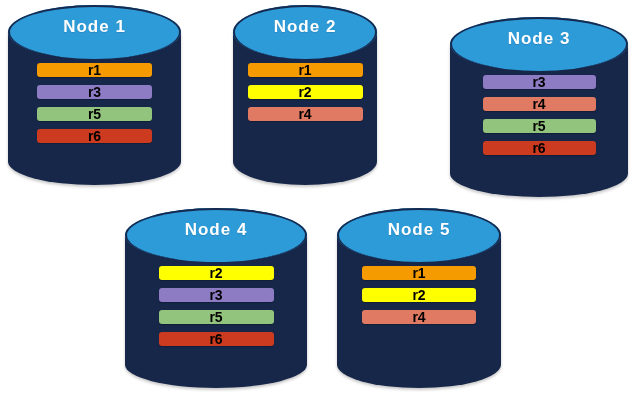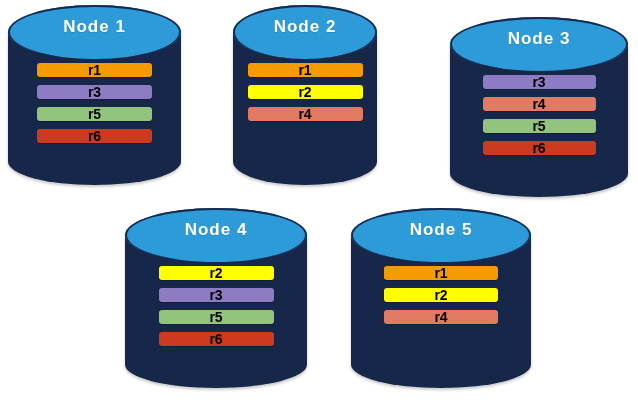--- a/index.html
+++ b/index.html
@@ -136,21 +136,21 @@
     <div class="cyl-top-shade"></div>
     <div class="node-label">Node  4</div>
     <div class="shards">
       <div class="shard" style="width: 115px; background: rgb(255, 255, 0);">r2</div>
       <div class="shard" style="width: 115px; background: rgb(141, 124, 195);">r3</div>
       <div class="shard" style="width: 115px; background: rgb(147, 196, 125);">r5</div>
       <div class="shard" style="width: 115px; background: rgb(204, 59, 31);">r6</div>
     </div>
   </div>
 
-  <div class="node" style="left:351px; top:208px; width:180px; height:180px;">
+  <div class="node" style="left:337px; top:208px; width:164px; height:180px;">
     <div class="cyl-body"></div>
     <div class="cyl-top"></div>
     <div class="cyl-top-shade"></div>
     <div class="node-label">Node  5</div>
     <div class="shards">
       <div class="shard" style="width: 114px; background: rgb(245, 155, 0);">r1</div>
       <div class="shard" style="width: 114px; background: rgb(255, 255, 0);">r2</div>
       <div class="shard" style="width: 114px; background: rgb(224, 122, 99);">r4</div>
     </div>
   </div>

